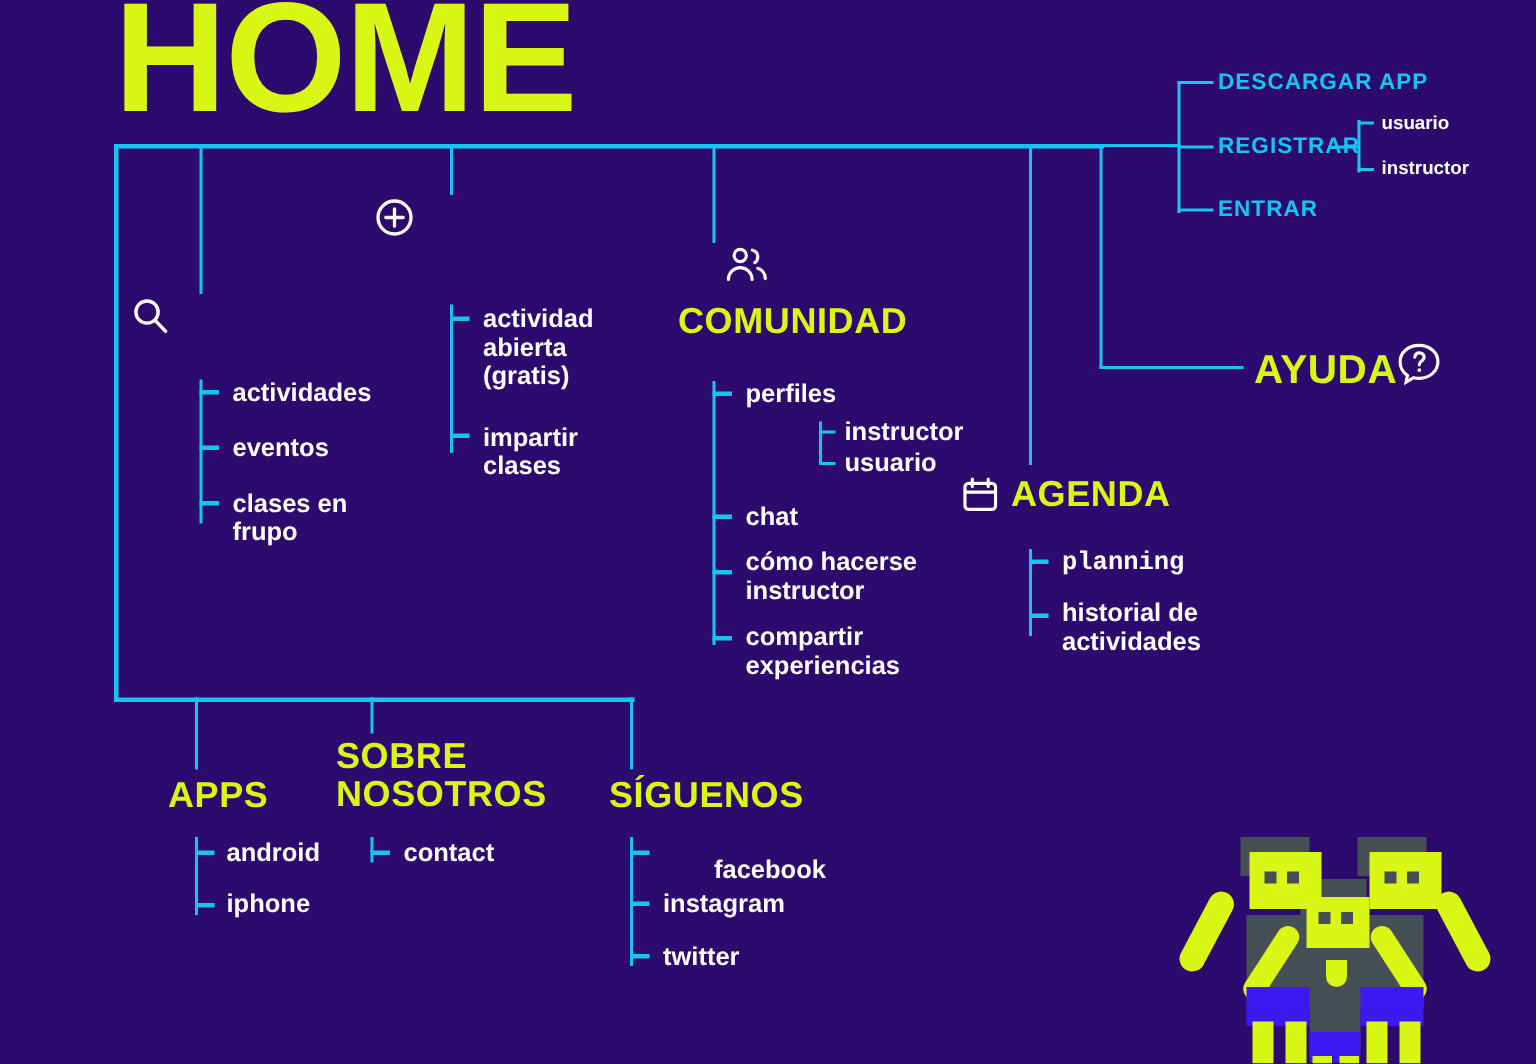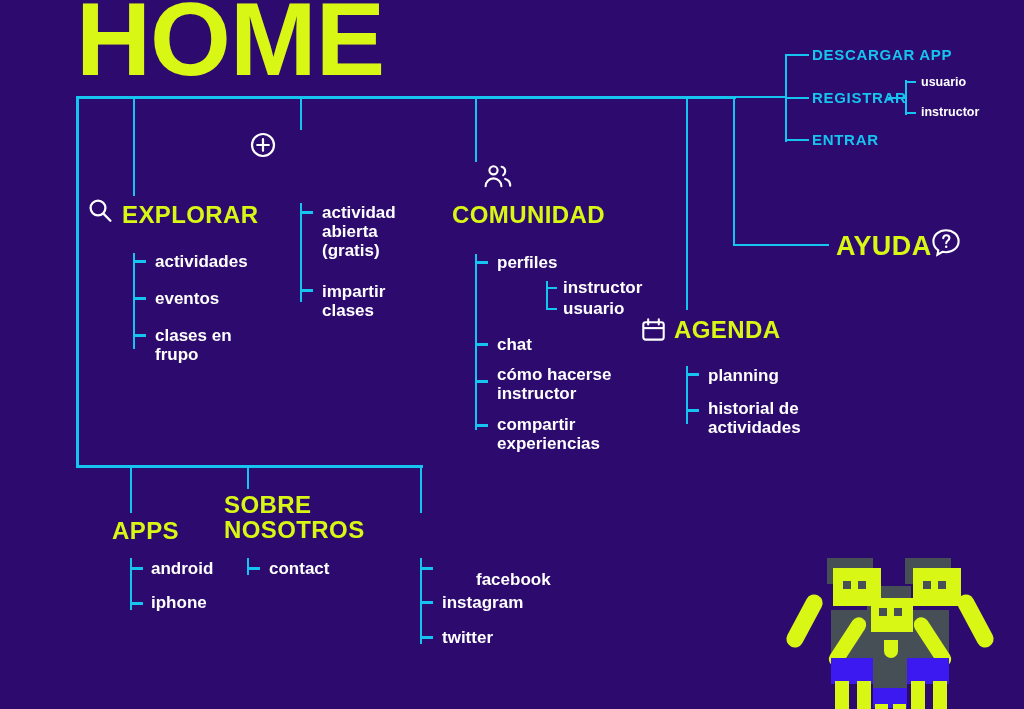--- a/index.html
+++ b/index.html
@@ -109,21 +109,20 @@
       <circle cx="16.2" cy="19.7" r="1.25" fill="#ffffff" stroke="none"></circle>
     </svg>
   </div>
 
   <div class="icon" style="left:86px; top:197px;">
     <svg width="28" height="28" viewBox="0 0 28 28" fill="none" stroke="#ffffff" stroke-width="2.3">
       <circle cx="12" cy="11" r="7.4"></circle>
       <path d="M17.4 16.6 L24.4 23.8" stroke-linecap="round"></path>
     </svg>
   </div>
-  <div class="node" style="left:122px; top:202px;">EXPLORAR</div>
 
   <div class="ln lnv thin" style="left:133px; top:253px; height:96px;"></div>
   <div class="dash" style="left:133px; top:260px;"></div>
   <div class="leaf" style="left:155px; top:252px;">actividades</div>
   <div class="dash" style="left:133px; top:297px;"></div>
   <div class="leaf" style="left:155px; top:289px;">eventos</div>
   <div class="dash" style="left:133px; top:334px;"></div>
   <div class="leaf" style="left:155px; top:326px;">clases en
 frupo</div>
 
@@ -176,21 +175,21 @@
     <svg width="25" height="25" viewBox="0 0 25 25" fill="none" stroke="#ffffff" stroke-width="2.1">
       <rect x="2.3" y="5.2" width="20.4" height="17.4" rx="2.4"></rect>
       <path d="M7.2 2.4 V7.4 M17.8 2.4 V7.4" stroke-linecap="round"></path>
       <path d="M2.3 11.1 H22.7"></path>
     </svg>
   </div>
   <div class="node" style="left:674px; top:317px;text-align:right;">AGENDA</div>
 
   <div class="ln lnv thin" style="left:686px; top:366px; height:58px;"></div>
   <div class="dash" style="left:686px; top:373px;"></div>
-  <div class="leaf" style="left:708px; top:366px;">planning</div>
+  <div class="leaf" style="left:708px; top:366px;font-family:Liberation Mono, monospace;">planning</div>
   <div class="dash" style="left:686px; top:409px;"></div>
   <div class="leaf" style="left:708px; top:399px;">historial de
 actividades</div>
 
   <div class="ln lnh" style="left:76px; top:465px; width:347px;"></div>
   <div class="ln lnv thin" style="left:130px; top:465px; height:48px;"></div>
   <div class="ln lnv thin" style="left:247px; top:465px; height:24px;"></div>
   <div class="ln lnv thin" style="left:420px; top:465px; height:48px;"></div>
 
   <div class="node" style="left:112px; top:518px;">APPS</div>
@@ -199,20 +198,21 @@
   <div class="leaf" style="left:151px; top:559px;">android</div>
   <div class="dash" style="left:130px; top:602px;"></div>
   <div class="leaf" style="left:151px; top:593px;">iphone</div>
 
   <div class="node" style="left:224px; top:492px;">SOBRE
 NOSOTROS</div>
   <div class="ln lnv thin" style="left:247px; top:558px; height:17px;"></div>
   <div class="dash" style="left:247px; top:567px;"></div>
   <div class="leaf" style="left:269px; top:559px;">contact</div>
 
+  <div class="node" style="left:406px; top:518px;">SÍGUENOS</div>
   <div class="ln lnv thin" style="left:420px; top:558px; height:86px;"></div>
   <div class="dash" style="left:420px; top:567px;"></div>
   <div class="leaf" style="left:442px; top:570px;margin-left:34px;">facebook</div>
   <div class="dash" style="left:420px; top:601px;"></div>
   <div class="leaf" style="left:442px; top:593px;">instagram</div>
   <div class="dash" style="left:420px; top:636px;"></div>
   <div class="leaf" style="left:442px; top:628px;">twitter</div>
 
   <div id="mascot">
 

